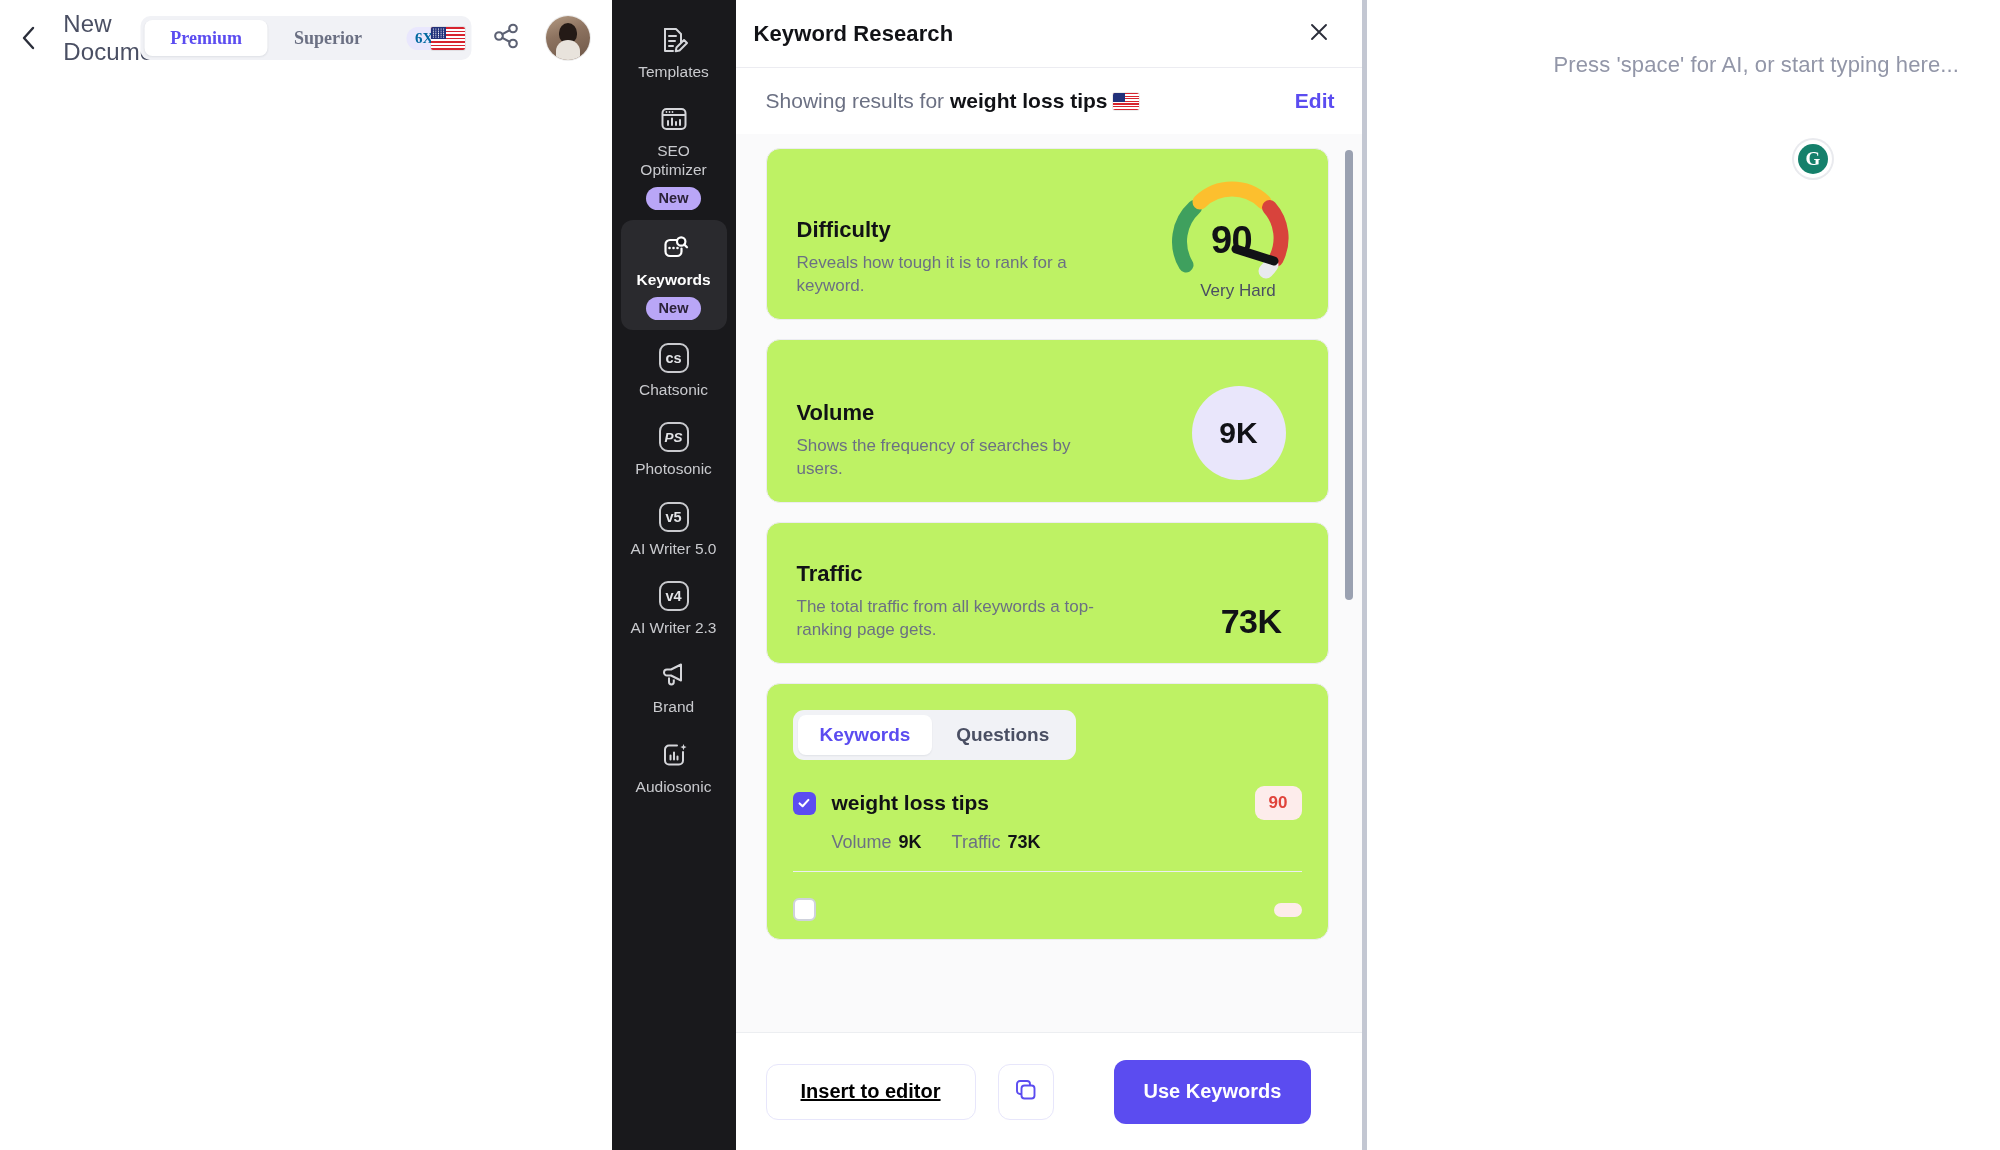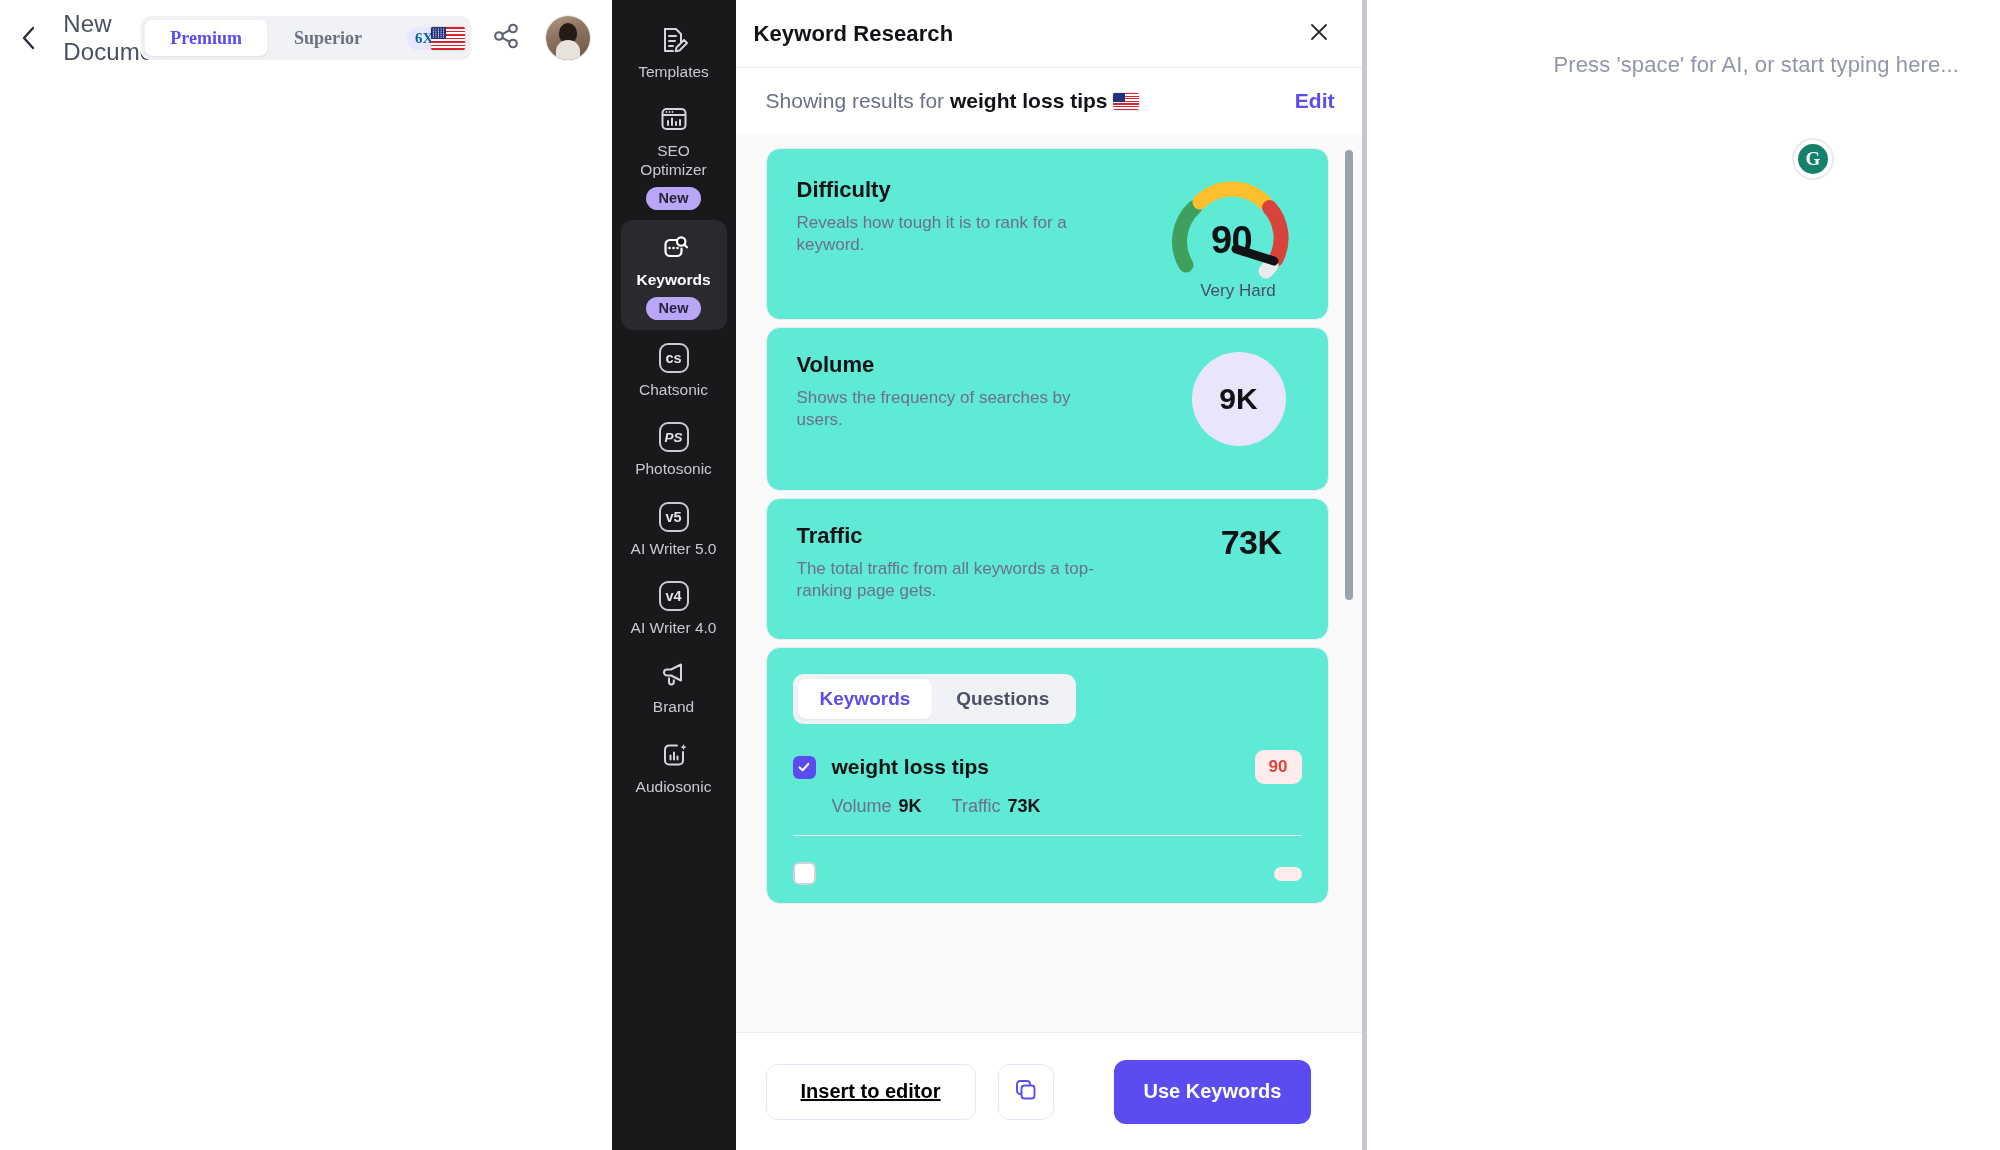--- a/index.html
+++ b/index.html
@@ -165,26 +165,26 @@
   .edit-link { margin-left: auto; font-size: 21px; font-weight: 600; color: #5b4cf0; cursor: pointer; }
 
   .scrollarea {
     flex: 1; min-height: 0; overflow: hidden;
     background: #fafafb;
     padding: 14px 34px 0 30px;
     position: relative;
   }
 
   .card {
-    background: #5eead4;
+    background: #bef264;
     border: 1px solid #ececf1;
     border-radius: 14px;
-    margin-bottom: 7px;
+    margin-bottom: 19px;
     padding: 24px 30px 22px;
-    display: flex; align-items: flex-start;
+    display: flex; align-items: flex-end;
     position: relative;
   }
   .card-h { font-size: 22px; font-weight: 700; color: #111216; margin-bottom: 9px; }
   .card-sub { font-size: 17px; line-height: 1.32; color: #6b7083; max-width: 300px; }
   .card-left { flex: 1; }
 
   .card.difficulty { height: 172px; padding-top: 28px; }
   .gauge { width: 124px; height: 120px; position: relative; margin-right: 4px; }
   .gauge svg { display: block; }
   .gauge-val {
@@ -420,21 +420,21 @@
         <span class="nav-icon">
           <span class="mono-box n">v5</span>
         </span>
         <span class="nav-label">AI Writer 5.0</span>
       </div>
 
       <div class="nav-item">
         <span class="nav-icon">
           <span class="mono-box n">v4</span>
         </span>
-        <span class="nav-label">AI Writer 4.0</span>
+        <span class="nav-label">AI Writer 2.3</span>
       </div>
 
       <div class="nav-item">
         <span class="nav-icon">
           <svg width="30" height="30" viewBox="0 0 30 30" fill="none">
             <path d="M5 12.5 a3 3 0 0 1 3 -3 h4 l10 -5 v16 l-10 -5 h-4 a3 3 0 0 1 -3 -3 z" stroke="#d5d6da" stroke-width="2" stroke-linejoin="round"></path>
             <path d="M10 17.5 v4.5 a2.4 2.4 0 0 0 4.8 0 v-2.6" stroke="#d5d6da" stroke-width="2" stroke-linejoin="round"></path>
           </svg>
         </span>
         <span class="nav-label">Brand</span>

